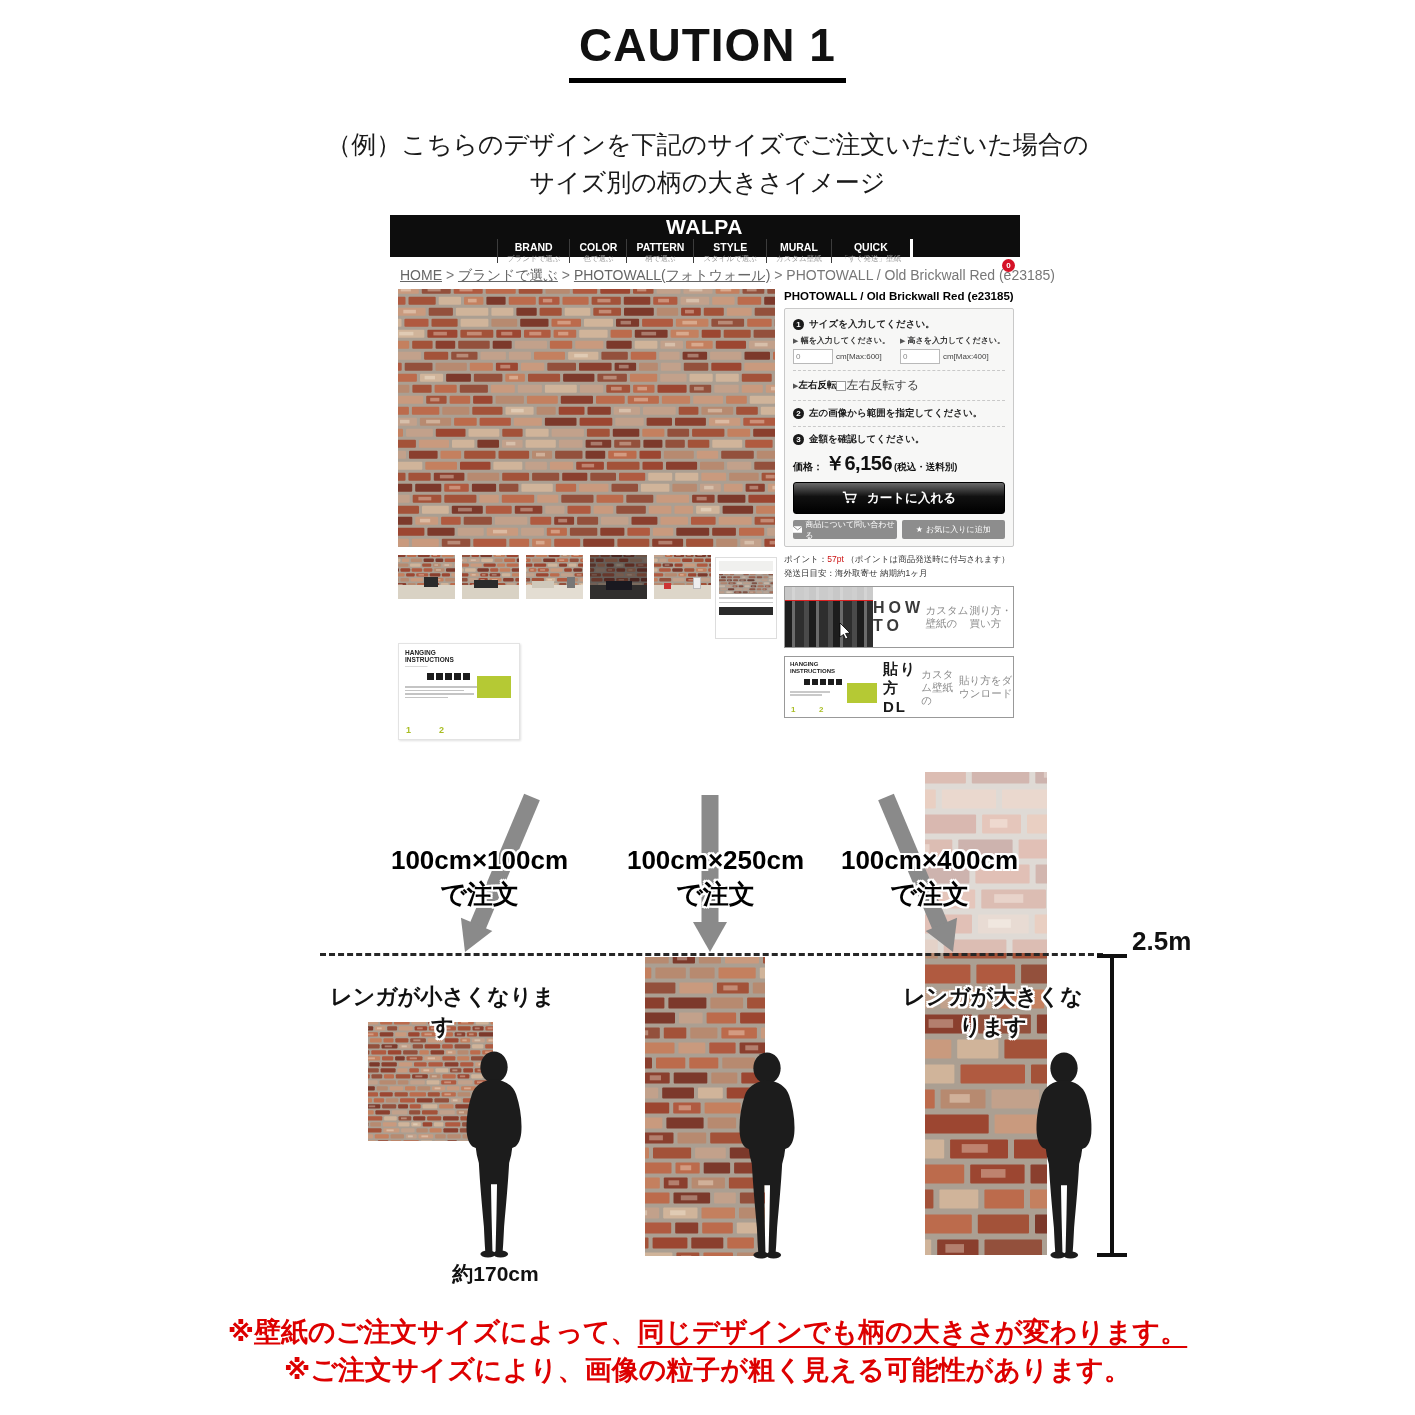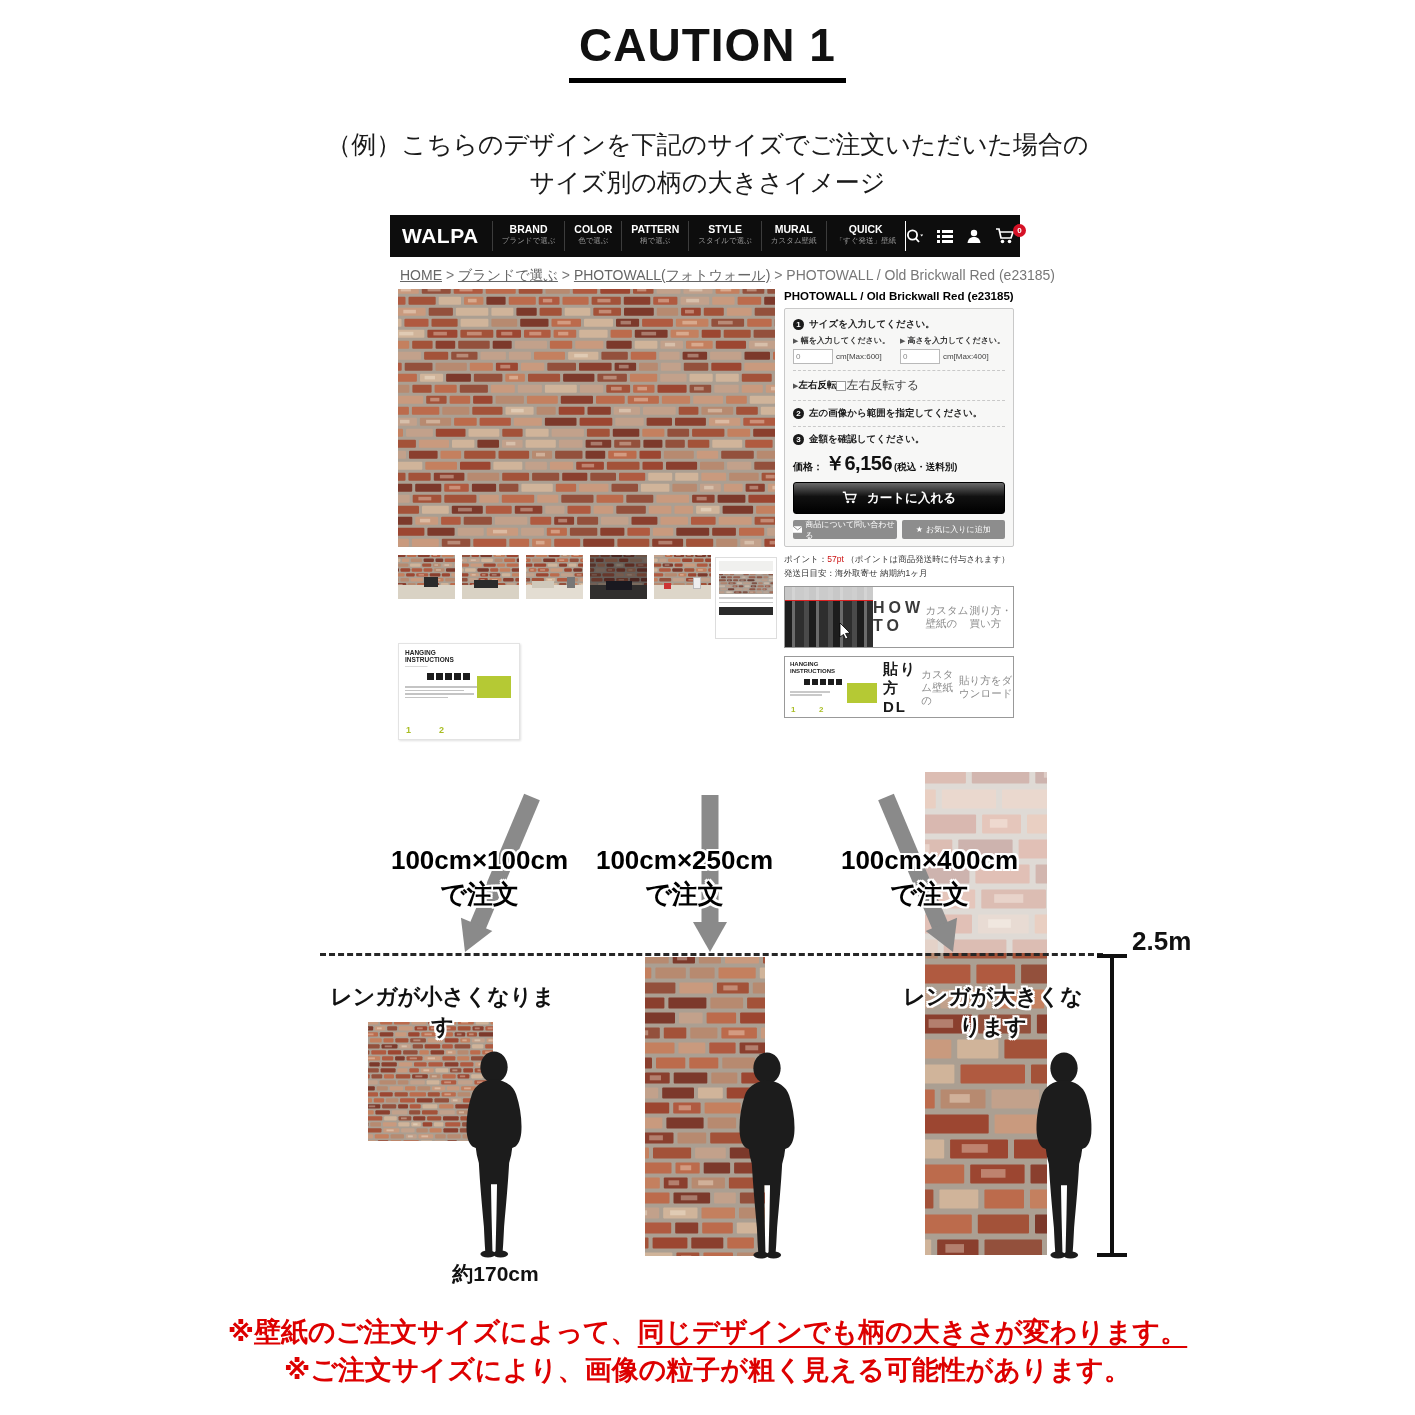--- a/index.html
+++ b/index.html
@@ -5,25 +5,25 @@
   html,body{margin:0;padding:0;background:#fff;}
   body{width:1415px;height:1415px;position:relative;overflow:hidden;
        font-family:"Liberation Sans","DejaVu Sans",sans-serif;color:#111;}
   .abs{position:absolute;}
   
   .main-title{left:0;right:0;top:18px;text-align:center;font-size:46px;font-weight:800;letter-spacing:1px;}
   .main-title span{display:inline-block;border-bottom:5px solid #000;padding:0 10px 6px;text-align:center;}
   .subtitle{left:0;right:0;text-align:center;font-size:25px;color:#1a1a1a;}
   
   .shop{left:390px;top:215px;width:630px;height:549px;background:#fff;font-size:9px;}
-  .navbar{position:absolute;left:0;top:0;right:0;height:42px;background:#0d0d0d;display:flex;align-items:center;color:#fff;}
+  .navbar{position:absolute;left:0;top:0;right:0;height:42px;background:#0d0d0d;display:flex;align-items:center;color:#fff;flex-direction:column;}
   .logo{font-size:21px;font-weight:800;letter-spacing:.5px;margin:0 13px 0 12px;}
   .nav-items{display:flex;height:30px;}
   .nav-item{padding:2px 9px 0;border-left:1px solid #3c3c3c;text-align:center;cursor:pointer;}
-  .nav-item:last-child{border-right:1px solid #ffffff;}
+  .nav-item:last-child{border-right:3px solid #ffffff;}
   .nav-item .l1{font-size:10.5px;font-weight:700;line-height:13px;}
   .nav-item .l2{font-size:7.5px;color:#9b9b9b;line-height:9px;white-space:nowrap;}
   .nav-icons{display:flex;align-items:center;gap:14px;margin:0 14px 0 auto;}
   .nav-ico{position:relative;display:flex;align-items:center;}
   .cart-badge{position:absolute;right:-9px;top:-4px;background:#d51126;color:#fff;font-size:8px;font-weight:700;
               width:13px;height:13px;border-radius:50%;display:flex;align-items:center;justify-content:center;}
   .crumb{position:absolute;left:10px;top:52px;font-size:14px;color:#777;white-space:nowrap;}
   .crumb .lnk{text-decoration:underline;cursor:pointer;color:#666;}
   .mainimg{position:absolute;left:8px;top:74px;width:377px;height:258px;overflow:hidden;}
   .thumbrow{position:absolute;left:8px;top:340px;display:flex;gap:7px;}
@@ -1236,21 +1236,21 @@
   <line x1="710" y1="795" x2="710" y2="924" stroke="#8a8a8a" stroke-width="17"></line>
   <polygon points="693,922 727,922 710,952" fill="#8a8a8a"></polygon>
   <line x1="886" y1="797" x2="941" y2="928" stroke="#8a8a8a" stroke-width="17"></line>
   <polygon points="925.7,930.9 957.1,917.7 953,952" fill="#8a8a8a"></polygon>
 </svg>
 
 <div class="abs order-label" style="left:377px;top:843px;width:205px;">
   <div>100cm×100cm</div>
     <div>で注文</div>
 </div>
-<div class="abs order-label" style="left:582px;top:843px;width:205px;">
+<div class="abs order-label" style="left:613px;top:843px;width:205px;">
   <div>100cm×250cm</div>
     <div>で注文</div>
 </div>
 <div class="abs order-label" style="left:827px;top:843px;width:205px;">
   <div>100cm×400cm</div>
     <div>で注文</div>
 </div>
 
 <div class="abs dashedline"></div>
 

